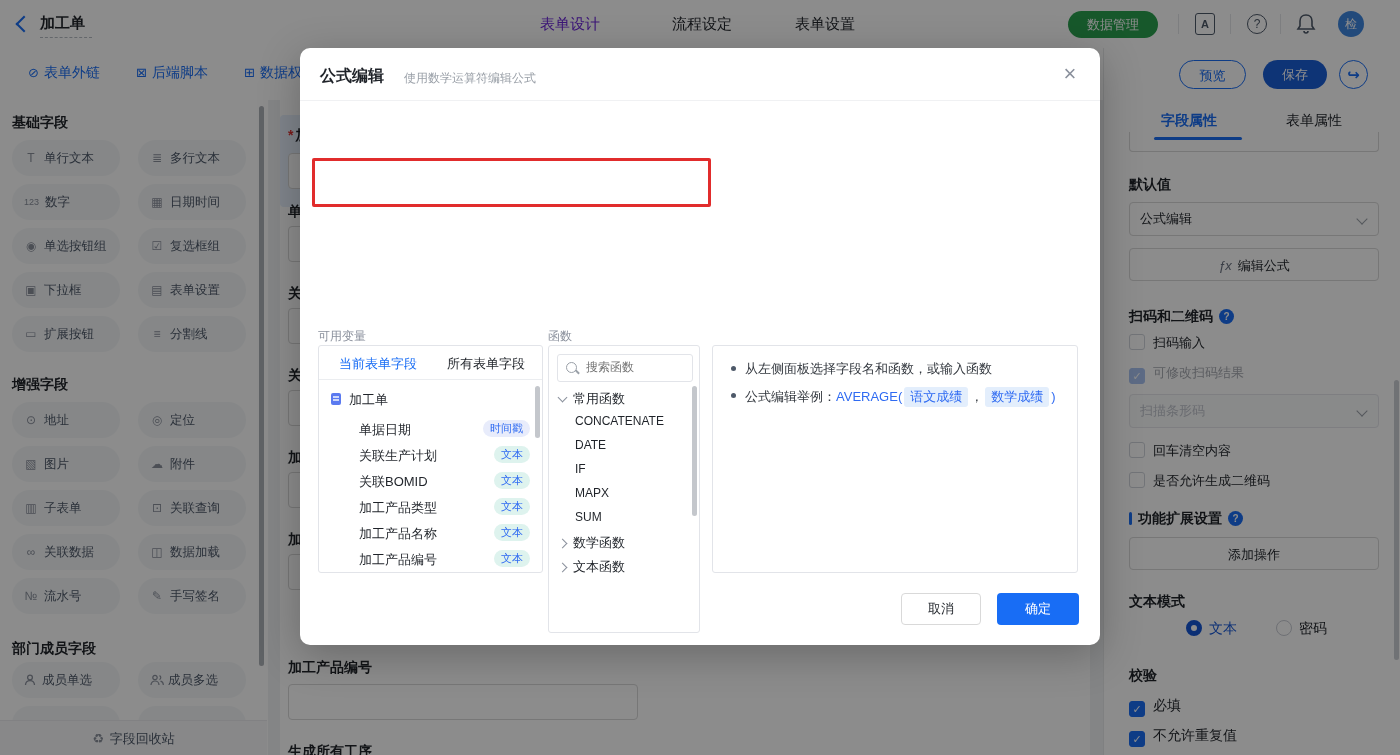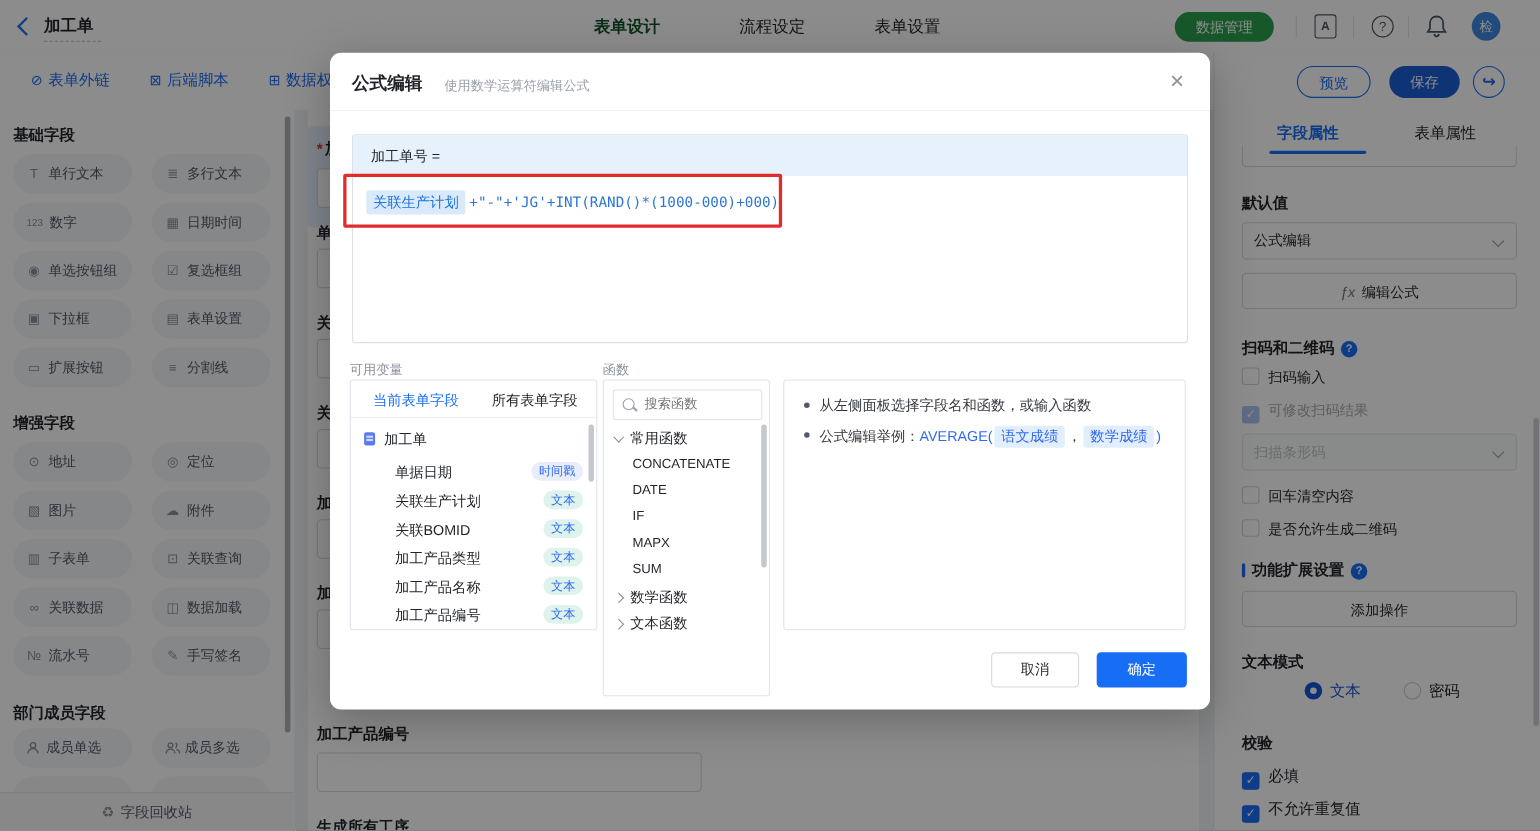--- a/index.html
+++ b/index.html
@@ -5,21 +5,21 @@
   html,body{margin:0;padding:0;background:#333;}
   #screen{position:relative;width:1400px;height:755px;overflow:hidden;background:#fff;
     font-family:"Liberation Sans","DejaVu Sans",sans-serif;color:#1f2329;font-size:13px;}
   .abs{position:absolute;}
   
   .topbar{left:0;top:0;width:1400px;height:48px;background:#fff;border-bottom:1px solid #f0f0f0;}
   .back-chev{left:18px;top:18px;width:10px;height:10px;border-left:2px solid #1a6ef5;border-bottom:2px solid #1a6ef5;transform:rotate(45deg);}
   .tb-title{left:40px;top:14px;font-size:15px;font-weight:700;}
   .tb-title-dash{left:40px;top:37px;width:52px;border-bottom:1px dashed #b7bcc4;}
   .nav-tab{top:15px;font-size:15px;color:#1f2329;}
-  .nav-tab.active{color:#14532d;font-weight:700;}
+  .nav-tab.active{color:#6d28d9;font-weight:400;}
   .pill-green{left:1068px;top:11px;width:90px;height:27px;border-radius:14px;background:#2aa04f;color:#fff;
     text-align:center;line-height:27px;font-size:13px;}
   .tb-sep{top:14px;width:1px;height:20px;background:#e3e5e9;}
   .contact-icon{left:1195px;top:13px;width:18px;height:20px;border:1.6px solid #4e5969;border-radius:3px;
     text-align:center;line-height:20px;font-size:11px;font-weight:700;color:#4e5969;}
   .help-icon{left:1247px;top:14px;width:18px;height:18px;border:1.6px solid #4e5969;border-radius:50%;
     text-align:center;line-height:18px;font-size:12px;color:#4e5969;}
   .avatar{left:1338px;top:11px;width:26px;height:26px;border-radius:50%;background:#3f87e0;color:#fff;
     text-align:center;line-height:26px;font-size:12px;}
   
@@ -354,27 +354,20 @@
   </div>
 
   <div class="abs dim"></div>
 
   <div class="abs modal">
     <span class="abs m-title">公式编辑</span>
     <span class="abs m-sub">使用数学运算符编辑公式</span>
     <span class="abs m-close">×</span>
     <div class="abs m-divider"></div>
 
-    <div class="abs feditor">
-      <div class="abs fhead">加工单号 =</div>
-      <div class="abs" style="left:12px;top:50px;">
-        <span class="fchip">关联生产计划</span>
-        <span class="fcode">+"-"+'JG'+INT(RAND()*(1000-000)+000)</span>
-      </div>
-    </div>
     <div class="abs redbox"></div>
 
     <span class="abs panel-label" style="left:18px;top:280px;">可用变量</span>
     <div class="abs vpanel">
       <span class="abs vtab active" style="left:20px;">当前表单字段</span>
       <span class="abs vtab" style="left:128px;">所有表单字段</span>
       <div class="abs vtab-div"></div>
       <div class="abs vrow" style="top:40px;">
         <span class="doc-ic"></span>
         <span style="position:absolute;left:30px;top:5px;">加工单</span>

